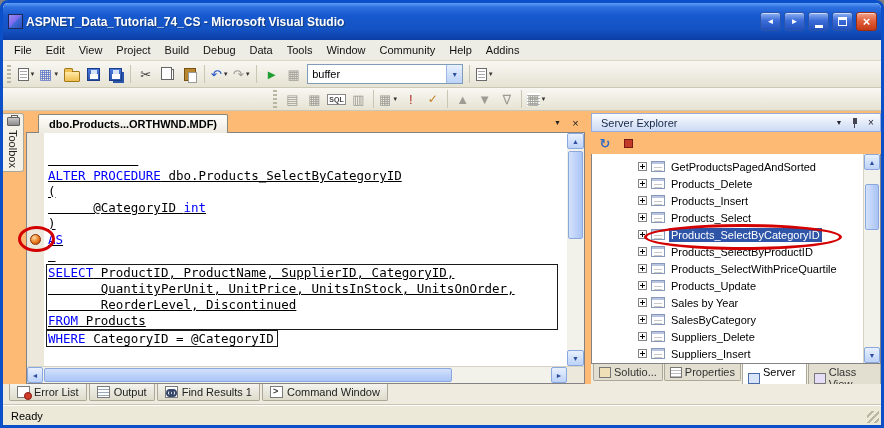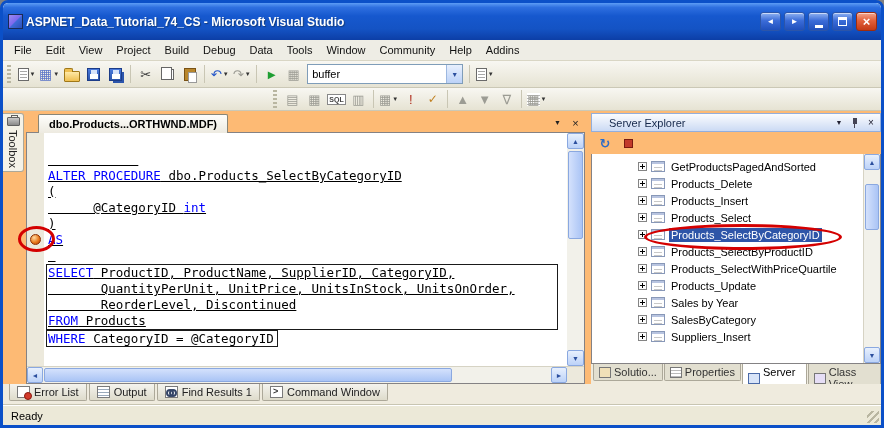--- a/index.html
+++ b/index.html
@@ -80,21 +80,21 @@
 .htrack{flex:1;position:relative;}
 .hthumb{position:absolute;top:1px;bottom:1px;left:1px;width:408px;background:linear-gradient(#D4E1FC,#AAC4F5);border:1px solid #8AA8E0;border-radius:2px;}
 .sb-corner{width:17px;flex:none;background:#ECE9DC;}
 
 .annotation-ellipse{position:absolute;border:3px solid #D40000;border-radius:50%;pointer-events:none;z-index:9;}
 .bp-ellipse{left:-9px;top:93px;width:37px;height:26px;}
 
 .splitter{width:5px;flex:none;}
 
 .server-pane{width:290px;flex:none;display:flex;flex-direction:column;padding-top:2px;min-height:0;}
-.se-title{height:19px;flex:none;display:flex;align-items:center;gap:2px;padding:0 2px 0 17px;background:linear-gradient(#FBFCFE,#CBDAF4);border:1px solid #93AEDC;}
+.se-title{height:19px;flex:none;display:flex;align-items:center;gap:2px;padding:0 2px 0 9px;background:linear-gradient(#FBFCFE,#CBDAF4);border:1px solid #93AEDC;}
 .se-title-text{flex:1;color:#15284B;}
 .se-btn{width:14px;height:14px;display:flex;align-items:center;justify-content:center;color:#223;font-size:10px;}
 .pin{width:10px;height:12px;position:relative;display:inline-block;}
 .pin::before{content:"";position:absolute;top:1px;left:3px;width:4px;height:6px;background:#445;}
 .pin::after{content:"";position:absolute;top:7px;left:4px;width:1px;height:4px;background:#445;}
 .se-toolbar{height:22px;flex:none;display:flex;align-items:center;gap:3px;padding-left:4px;}
 .se-tool{width:20px;height:19px;display:flex;align-items:center;justify-content:center;}
 .g-refresh{color:#2C6CC8;font-size:13px;font-weight:bold;}
 .stop-ic{width:9px;height:9px;background:#C23A2A;border:1px solid #7A1A10;}
 .se-body{flex:1;display:flex;min-height:0;border:1px solid #848284;border-top:none;background:#FFF;}
@@ -402,20 +402,25 @@
             <div class="tree-row" data-name="tree-item-sales-by-year">
               <span class="plus" data-name="expand-plus-icon"></span>
               <span class="ic-proc" data-name="stored-procedure-icon"></span>
               <span class="tlabel" data-name="tree-item-label">Sales by Year</span>
             </div>
             <div class="tree-row" data-name="tree-item-salesbycategory">
               <span class="plus" data-name="expand-plus-icon"></span>
               <span class="ic-proc" data-name="stored-procedure-icon"></span>
               <span class="tlabel" data-name="tree-item-label">SalesByCategory</span>
             </div>
+            <div class="tree-row" data-name="tree-item-suppliers-delete">
+              <span class="plus" data-name="expand-plus-icon"></span>
+              <span class="ic-proc" data-name="stored-procedure-icon"></span>
+              <span class="tlabel" data-name="tree-item-label">Suppliers_Delete</span>
+            </div>
             <div class="tree-row" data-name="tree-item-suppliers-insert">
               <span class="plus" data-name="expand-plus-icon"></span>
               <span class="ic-proc" data-name="stored-procedure-icon"></span>
               <span class="tlabel" data-name="tree-item-label">Suppliers_Insert</span>
             </div>
           </div>
         <div class="vscroll se-scroll" data-name="tree-scrollbar">
           <span class="sb-btn" data-name="scroll-up-button">
               <span class="g7" data-name="up-arrow-icon">▲</span>
             </span>

